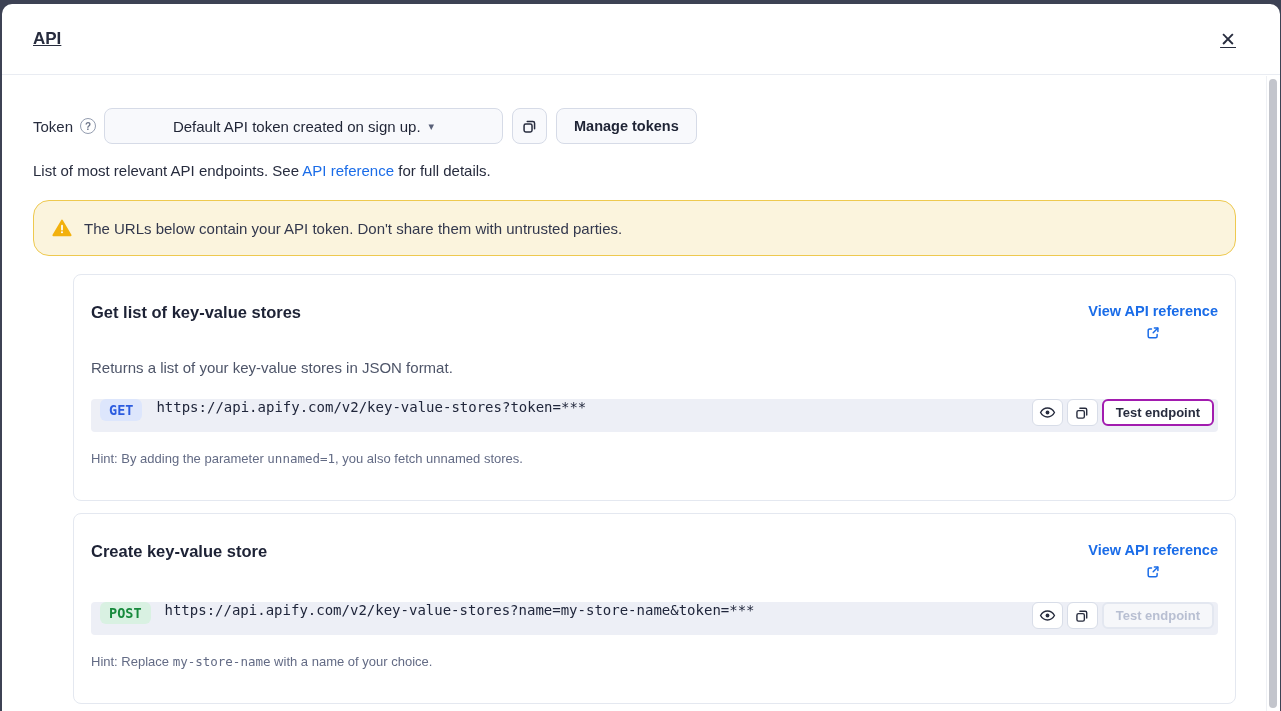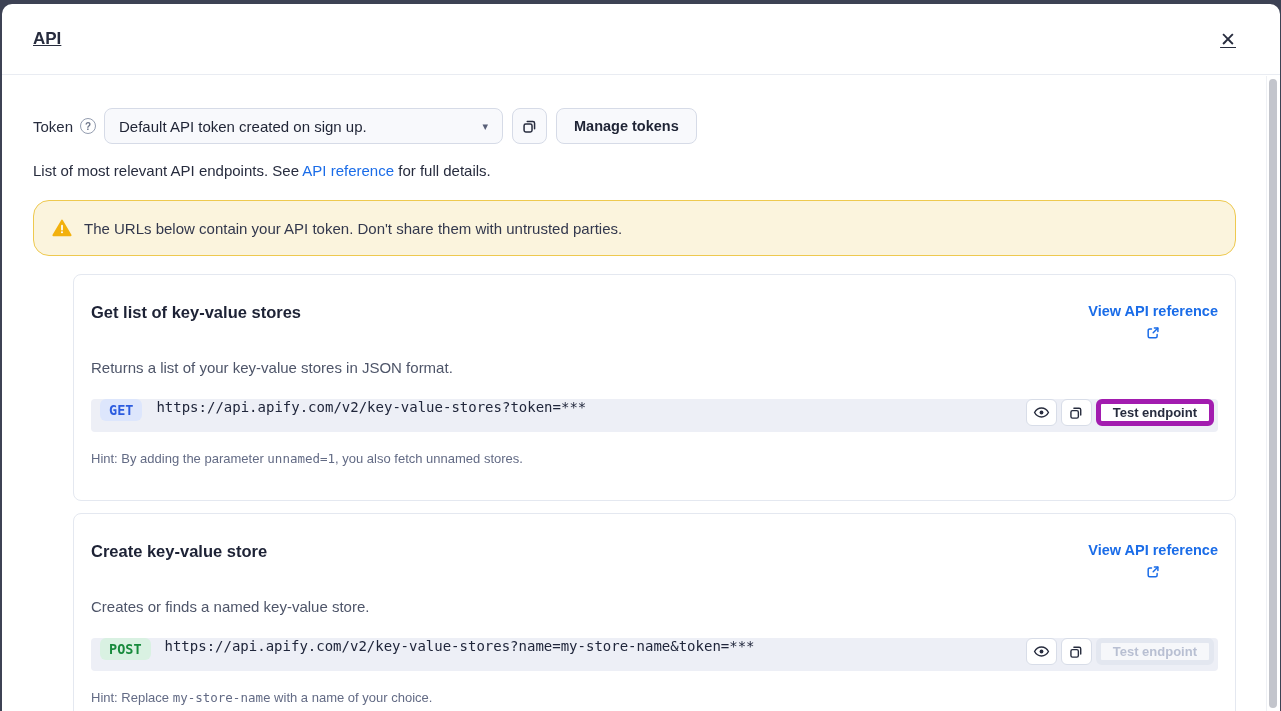--- a/index.html
+++ b/index.html
@@ -48,21 +48,21 @@
   .token-label { font-size: 15px; color: #272c3e; }
   .help-icon {
     width: 16px; height: 16px; margin-left: 7px; margin-right: 8px;
     border: 1.3px solid #949db0; border-radius: 50%;
     display: inline-flex; align-items: center; justify-content: center;
     font-size: 10px; color: #6e7689; font-weight: 700;
   }
   .token-select {
     width: 399px; height: 36px;
     background: #f8f9fc; border: 1px solid #d6dbe7; border-radius: 8px;
-    display: flex; align-items: center; justify-content: space-between;
+    display: flex; align-items: center; justify-content: center;
     padding: 0 14px; cursor: pointer;
     font-size: 15px; color: #1f2435;
   }
   .caret { font-size: 11px; color: #596078; margin-left: 8px; }
   .icon-btn {
     height: 36px; width: 35px; margin-left: 9px;
     background: #f8f9fc; border: 1px solid #d6dbe7; border-radius: 8px;
     display: inline-flex; align-items: center; justify-content: center;
     color: #272c3e; cursor: pointer;
   }
@@ -120,21 +120,21 @@
   }
   .row-actions { display: flex; align-items: center; gap: 4px; flex: 0 0 auto; }
   .row-icon-btn {
     height: 27px; width: 31px;
     background: #ffffff; border: 1px solid #d8dde8; border-radius: 6px;
     display: inline-flex; align-items: center; justify-content: center;
     color: #272c3e; cursor: pointer;
   }
   .test-btn {
     height: 27px; padding: 0 12px;
-    background: #ffffff; border: 5px solid #a21caf; border-radius: 6px;
+    background: #ffffff; border: 2px solid #a21caf; border-radius: 6px;
     font-family: "Liberation Sans", sans-serif;
     font-size: 13px; font-weight: 600; color: #272c3e; cursor: pointer;
   }
   .test-btn.disabled {
     background: #f6f7fa; border-color: #e3e7f0; color: #b8bfd2; cursor: default;
   }
   .hint { margin-top: 19px; font-size: 13px; color: #636b85; }
   .hint code {
     font-family: "DejaVu Sans Mono", monospace;
     font-size: 12.5px; color: #636b85;
@@ -240,21 +240,20 @@
           <span>View API reference</span>
           <span>
             <svg width="14" height="14" viewBox="0 0 16 16" fill="none" stroke="currentColor" stroke-width="1.7" stroke-linecap="round" stroke-linejoin="round">
               <path d="M6.3 3.3H4.2a1.7 1.7 0 0 0-1.7 1.7v6.8a1.7 1.7 0 0 0 1.7 1.7H11a1.7 1.7 0 0 0 1.7-1.7V9.7"></path>
               <path d="M9.6 2.4h4v4"></path>
               <path d="M13.4 2.6 8.2 7.8"></path>
             </svg>
           </span>
         </a>
       </div>
-      <div class="card-desc">Creates or finds a named key-value store.</div>
       <div class="endpoint-row">
         <span class="method-badge method-post">POST</span>
         <span class="endpoint-url">https://api.apify.com/v2/key-value-stores?name=my-store-name&amp;token=***</span>
         <span class="row-actions">
           <button class="row-icon-btn">
             <span>
               <svg width="17" height="17" viewBox="0 0 24 24" fill="none" stroke="currentColor" stroke-width="2">
                 <path d="M2.2 12s3.4-6.3 9.8-6.3S21.8 12 21.8 12s-3.4 6.3-9.8 6.3S2.2 12 2.2 12z"></path>
                 <circle cx="12" cy="12" r="2.7" fill="currentColor" stroke="none"></circle>
               </svg>

